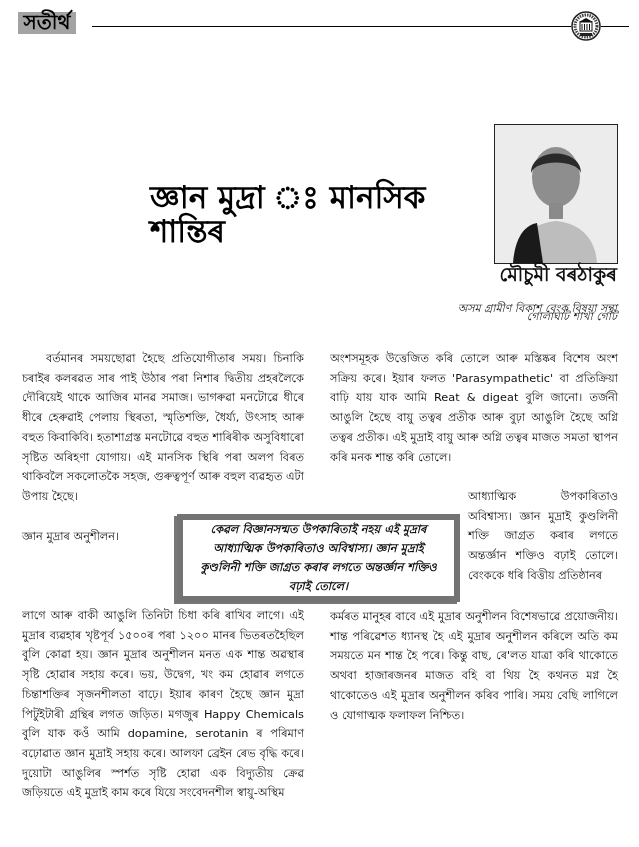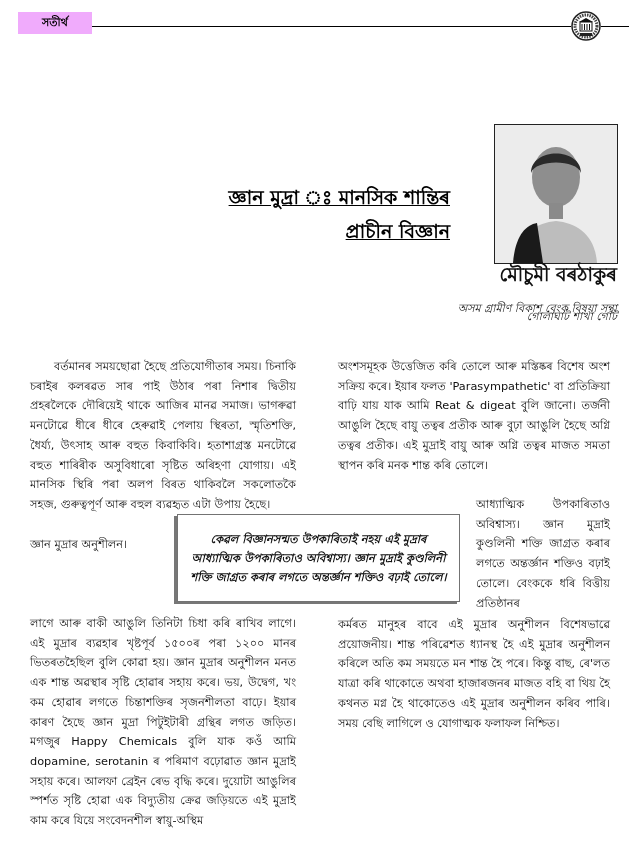--- a/index.html
+++ b/index.html
@@ -1,54 +1,54 @@
 <!DOCTYPE html>
 <html><head>
 <meta charset="utf-8">
 <style>
   html, body { margin: 0; padding: 0; }
   body {
     width: 639px; height: 847px; background: #ffffff; position: relative; overflow: hidden;
     font-family: "DejaVu Sans", sans-serif; color: #111;
   }
   .header-tag {
-    position: absolute; left: 18px; top: 12px; width: 74px; height: 22px;
-    background: #f0abfc; display: flex; align-items: center; justify-content: center;
-    font-weight: bold; font-size: 11px; color: #000;
+    position: absolute; left: 18px; top: 12px; width: 58px; height: 22px;
+    background: #a3a3a3; display: flex; align-items: center; justify-content: center;
+    font-weight: bold; font-size: 20px; color: #000;
   }
   .header-rule {
     position: absolute; left: 92px; right: 10px; top: 26px; height: 1px; background: #000;
   }
   .logo {
     position: absolute; left: 571px; top: 11px; width: 30px; height: 30px;
     background: #fff; border-radius: 50%;
   }
   .logo svg { display: block; }
   .title {
-    position: absolute; left: 150px; top: 180px; width: 300px; text-align: right;
-    font-weight: bold; font-size: 19px; line-height: 34px; color: #000; text-decoration: underline;
+    position: absolute; left: 150px; top: 180px; width: 300px; text-align: left;
+    font-weight: bold; font-size: 31px; line-height: 34px; color: #000;
   }
   .photo {
     position: absolute; left: 494px; top: 124px; width: 122px; height: 138px;
     border: 1px solid #222; background: #f2f2f2; overflow: hidden;
   }
   .author-name {
     position: absolute; right: 22px; top: 260px; font-weight: bold; font-size: 19px;
   }
   .author-line {
     position: absolute; right: 22px; font-style: italic; font-size: 11px;
   }
   .col {
     position: absolute; font-size: 11.3px; line-height: 19.7px; text-align: justify;
   }
-  .col p { margin: 8px; }
+  .col p { margin: 0; }
   .indent { text-indent: 24px; }
   .pullquote {
     position: absolute; left: 177px; top: 514px; width: 283px; height: 88px;
-    border: 1px solid #737373; box-shadow: -3px 2px 0 #777; background: #fff;
+    border: 6px solid #737373; box-shadow: -3px 2px 0 #777; background: #fff;
     font-style: italic; font-weight: bold; font-size: 11.4px; line-height: 19px;
     text-align: center; display: flex; align-items: center; justify-content: center;
     padding: 2px 10px; box-sizing: border-box;
   }
   .page-number {
     position: absolute; left: 0; right: 0; top: 868px; text-align: center;
     font-weight: bold; font-size: 11px;
   }
 </style>
 </head>
@@ -67,21 +67,20 @@
     <line x1="11" y1="13" x2="11" y2="19" stroke="#111" stroke-width="1"></line>
     <line x1="13.5" y1="13" x2="13.5" y2="19" stroke="#111" stroke-width="1"></line>
     <line x1="16" y1="13" x2="16" y2="19" stroke="#111" stroke-width="1"></line>
     <line x1="18.5" y1="13" x2="18.5" y2="19" stroke="#111" stroke-width="1"></line>
     <rect x="9" y="22" width="12" height="3" fill="#222"></rect>
   </svg>
 </div>
 
 <div class="title">
   <div>জ্ঞান মুদ্ৰা ঃ মানসিক শান্তিৰ</div>
-  <div>প্ৰাচীন বিজ্ঞান</div>
 </div>
 
 <div class="photo">
   <svg width="122" height="138" viewBox="0 0 122 138">
     <rect width="122" height="138" fill="#ececec"></rect>
     <path d="M20 138 C22 110 40 98 61 96 C82 98 100 110 102 138 Z" fill="#bdbdbd"></path>
     <path d="M18 138 C20 112 30 100 42 98 L48 138 Z" fill="#1a1a1a"></path>
     <ellipse cx="61" cy="52" rx="24" ry="30" fill="#8e8e8e"></ellipse>
     <path d="M36 48 C36 22 86 22 86 48 C82 34 40 34 36 48 Z" fill="#2a2a2a"></path>
     <rect x="54" y="78" width="14" height="16" fill="#8a8a8a"></rect>

